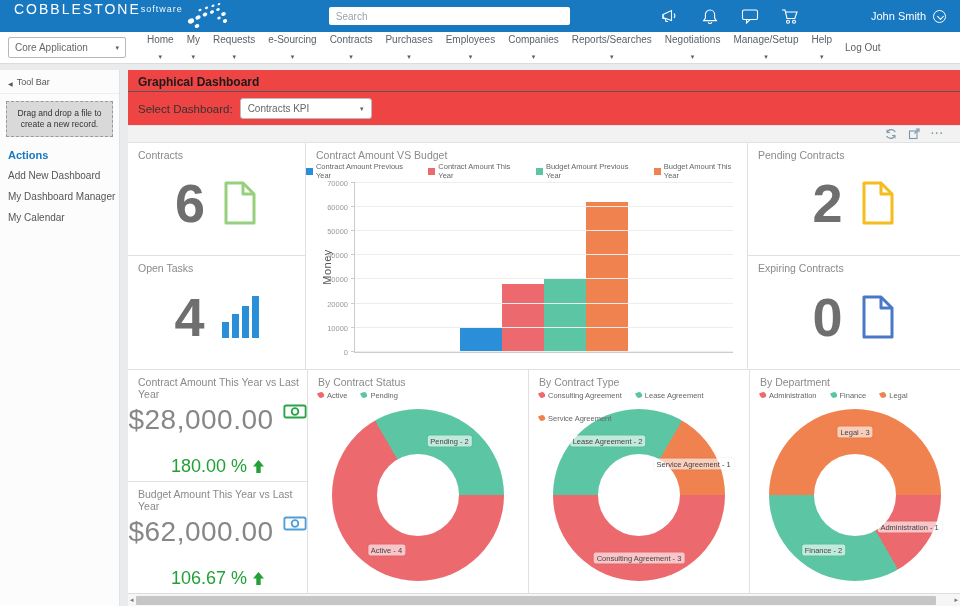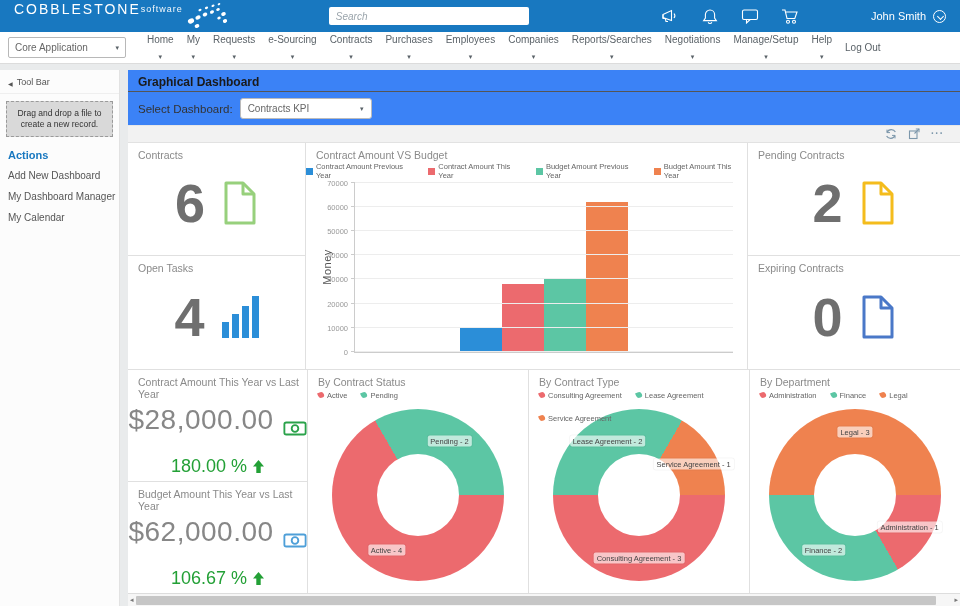--- a/index.html
+++ b/index.html
@@ -5,21 +5,21 @@
   * { margin:0; padding:0; box-sizing:border-box; }
   html,body { width:960px; height:606px; overflow:hidden;
     font-family:"Liberation Sans", sans-serif; background:#e9ebec; }
 
   
   .app-header { height:32px; background:var(--brand-blue,#1878c0); display:flex; align-items:center; padding:0 14px; color:#fff; }
   .logo { display:flex; align-items:flex-start; gap:2px; }
   .logo-text { display:flex; align-items:center; }
   .logo-title { font-size:14px; letter-spacing:2px; font-weight:400; line-height:15px; }
   .logo-sub { font-size:9px; letter-spacing:1px; opacity:.95; line-height:9px; }
-  .search-input { margin-left:100px; width:200px; height:18px; border:none; border-radius:2px; padding:0 7px; font-size:10px; color:#333; outline:none;font-style:italic; }
+  .search-input { margin-left:100px; width:241px; height:18px; border:none; border-radius:2px; padding:0 7px; font-size:10px; color:#333; outline:none; }
   .search-input::placeholder { color:#9aa4ab; }
   .hdr-spacer { flex:1; }
   .hdr-icons { display:flex; align-items:center; gap:22px; margin-right:72px; }
   .hdr-icon { width:18px; height:18px; display:flex; align-items:center; justify-content:center; cursor:pointer; }
   .user-menu { display:flex; align-items:center; gap:7px; font-size:11px; cursor:pointer; }
   .user-chevron { width:13px; height:13px; border:1px solid #fff; border-radius:50%; position:relative; }
   .user-chevron::after { content:""; position:absolute; left:3.5px; top:3px; width:4px; height:4px; border-right:1px solid #fff; border-bottom:1px solid #fff; transform:rotate(45deg); }
 
   
   .nav-bar { height:32px; background:#fff; border-bottom:1px solid #dcdcdc; display:flex; align-items:center; padding:0 8px; gap:11px; font-size:10px; color:#5a6268; overflow:hidden; }
@@ -29,40 +29,40 @@
 
   
   .body-row { display:flex; height:542px; padding-top:6px; gap:8px; }
   .sidebar { width:120px; min-width:120px; background:#fcfcfc; border-right:1px solid #e2e2e2; font-size:10px; color:#555; }
   .toolbar-collapse { padding:7px 8px 6px; font-size:9px; color:#555; border-bottom:1px solid #efefef; display:flex; align-items:flex-end; gap:4px; cursor:pointer; }
   .tri-left { font-size:6px; color:#555; }
   .dropzone { margin:7px 6px; background:#d9d9d9; border:1px dashed #9a9a9a; padding:6px 3px; font-size:8.5px; text-align:center; color:#333; line-height:11px; cursor:pointer; }
   .actions-heading { margin:12px 8px 4px; color:var(--brand-blue,#1878c0); font-size:11px; font-weight:bold; }
   .action-link { padding:5px 8px; font-size:10px; color:#555; cursor:pointer; white-space:nowrap; }
 
-  .main { flex:1; background:#3b82f6; display:flex; flex-direction:column; min-width:0; }
+  .main { flex:1; background:#ef4444; display:flex; flex-direction:column; min-width:0; }
   .page-title { height:22px; padding:5px 10px 0; font-size:12px; font-weight:bold; color:#1a1a1a; border-bottom:1px solid #555; }
   .select-row { height:34px; display:flex; align-items:center; gap:7px; padding:0 10px; font-size:11.5px; color:#333; }
   .dash-select { width:132px; height:21px; border:1px solid #bbb; border-radius:3px; display:flex; align-items:center; justify-content:space-between; padding:0 7px; font-size:10px; color:#666; cursor:pointer; background:#fff; }
   .widget-toolbar { height:18px; background:#f2f2f2; border-top:1px solid #e7e7e7; border-bottom:1px solid #e2e2e2; display:flex; align-items:center; justify-content:flex-end; gap:11px; padding-right:16px; }
   .wt-icon { color:#7c97ab; display:flex; align-items:center; cursor:pointer; font-size:10px; line-height:10px; }
 
   
   .grid-top { height:229px; display:grid; grid-template-columns:177px 1fr 212px; gap:1px; background:#e0e0e0; border-bottom:1px solid #e0e0e0; }
   .grid-bottom { height:226px; display:grid; grid-template-columns:179px 220px 220px 1fr; gap:1px; background:#e0e0e0; }
   .col-stack { display:grid; grid-template-rows:1fr 1fr; gap:1px; }
   .card { background:#fff; position:relative; overflow:hidden; }
   .card-title { position:absolute; top:6px; left:10px; font-size:10.5px; color:#8a8a8a; z-index:4; }
 
   .kpi-center { height:100%; display:flex; align-items:center; justify-content:center; gap:17px; padding-top:8px; }
   .kpi-number { font-size:54px; font-weight:bold; color:var(--number-gray,#6f6f6f); line-height:1; }
 
   
   .money-card { display:flex; flex-direction:column; align-items:center; }
-  .money-row { margin-top:34px; display:flex; align-items:flex-end; gap:9px; }
+  .money-row { margin-top:34px; display:flex; align-items:flex-start; gap:9px; }
   .money-value { font-size:28px; color:#878787; letter-spacing:.5px; }
   .money-percent { margin-top:20px; display:flex; align-items:center; gap:6px; font-size:18px; color:var(--green-text,#23a036); }
 
   
   .bar-legend { position:absolute; top:19px; left:0; right:0; display:flex; justify-content:center; gap:10px; font-size:7.5px; color:#666; z-index:3; }
   .legend-item { display:flex; align-items:center; gap:3px; cursor:pointer; }
   .legend-sq { width:7px; height:7px; }
   .bar-plot { position:absolute; left:48px; right:14px; top:40px; bottom:16px; border-left:1px solid #ccc; border-bottom:1px solid #ccc; }
   .gridline { position:absolute; left:0; right:0; height:1px; background:#ededed; }
   .ytick { position:absolute; right:calc(100% + 7px); transform:translateY(50%); font-size:7.5px; color:#999; white-space:nowrap; }

